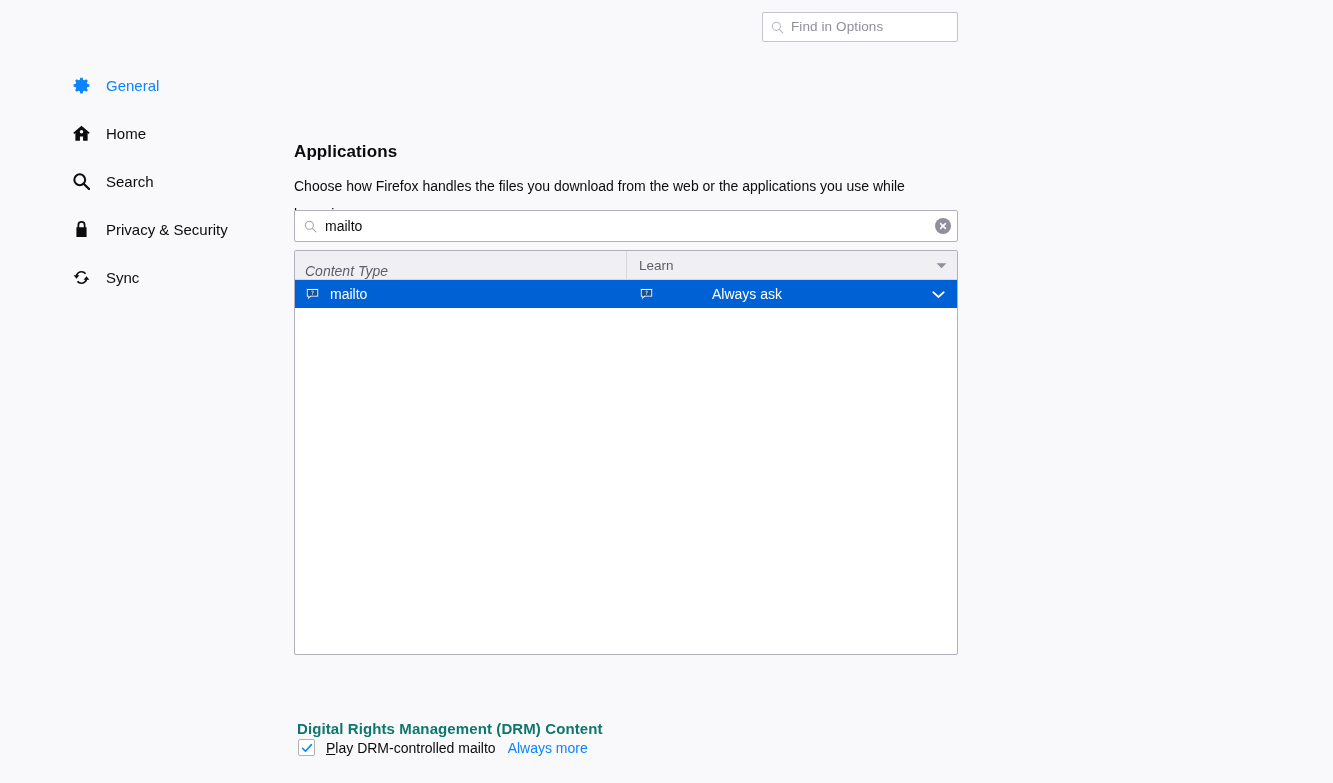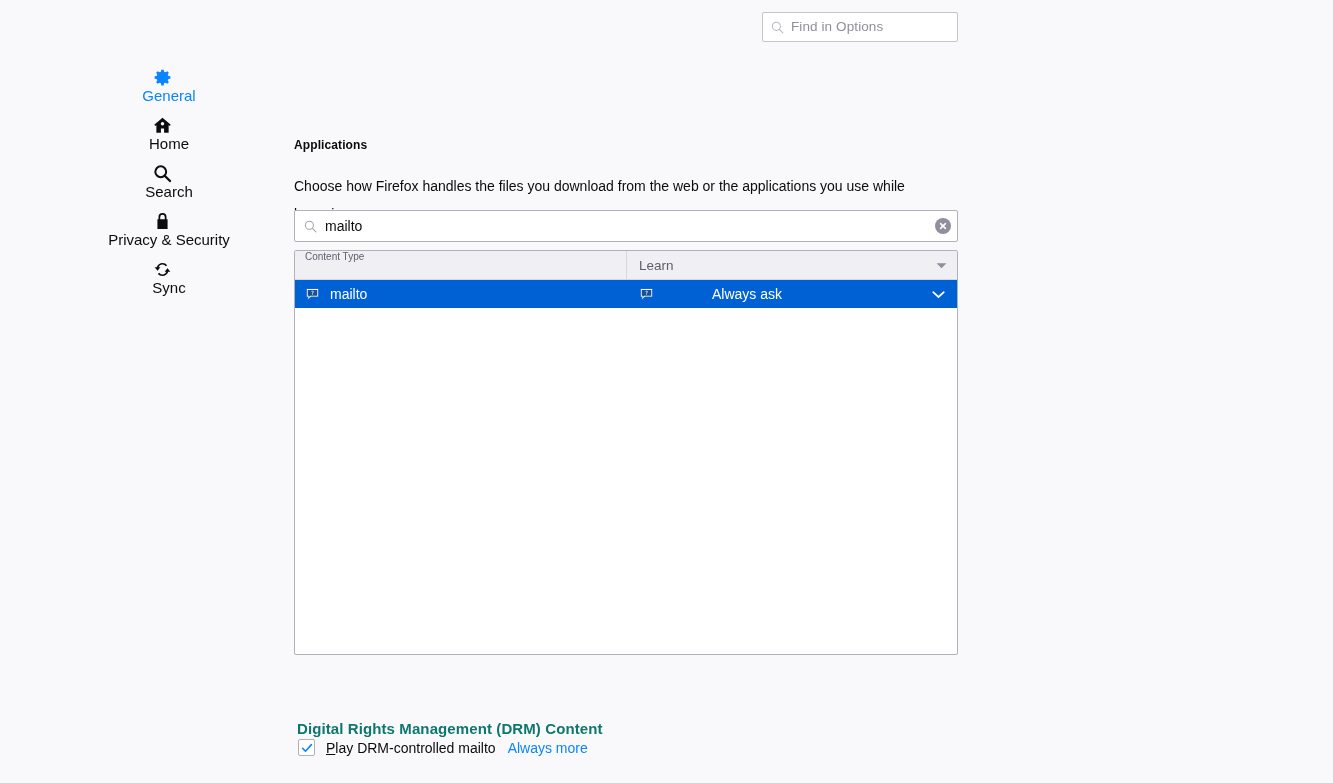--- a/index.html
+++ b/index.html
@@ -63,21 +63,20 @@
     top: 66px;
     width: 236px;
   }
   .nav-item {
     display: flex;
     align-items: center;
     height: 38px;
     padding-left: 38px;
     margin-bottom: 10px;
     cursor: default;
-    flex-direction: column;
   }
   .nav-item .nav-icon {
     width: 22px;
     height: 22px;
     flex: 0 0 22px;
     display: flex;
     align-items: center;
     justify-content: center;
     margin-right: 14px;
   }
@@ -94,21 +93,21 @@
     position: absolute;
     left: 262px;
     top: 0;
     width: 1000px;
   }
 
   .section-title {
     position: absolute;
     left: 0;
     top: 128px;
-    font-size: 12px;
+    font-size: 17px;
     font-weight: bold;
     color: #0c0c0d;
     letter-spacing: .1px;
   }
   .section-desc {
     position: absolute;
     left: 0;
     top: 158px;
     width: 660px;
     font-size: 14px;
@@ -168,26 +167,27 @@
   }
   .handlers-head {
     display: flex;
     height: 29px;
     background: #f0f0f4;
     border-bottom: 1px solid #d7d7db;
   }
   .col-type {
     flex: 0 0 332px;
     display: flex;
-    align-items: flex-start;
+    align-items: flex-end;
     padding-left: 10px;
-    font-size: 10px;
+    font-size: 14px;
     color: #5e5e6b;
     border-right: 1px solid #d7d7db;
     cursor: pointer;
+    font-style: italic;
   }
   .col-action {
     flex: 1 1 auto;
     display: flex;
     align-items: center;
     padding-left: 12px;
     padding-right: 10px;
     font-size: 13.5px;
     color: #5e5e6b;
     cursor: pointer;

